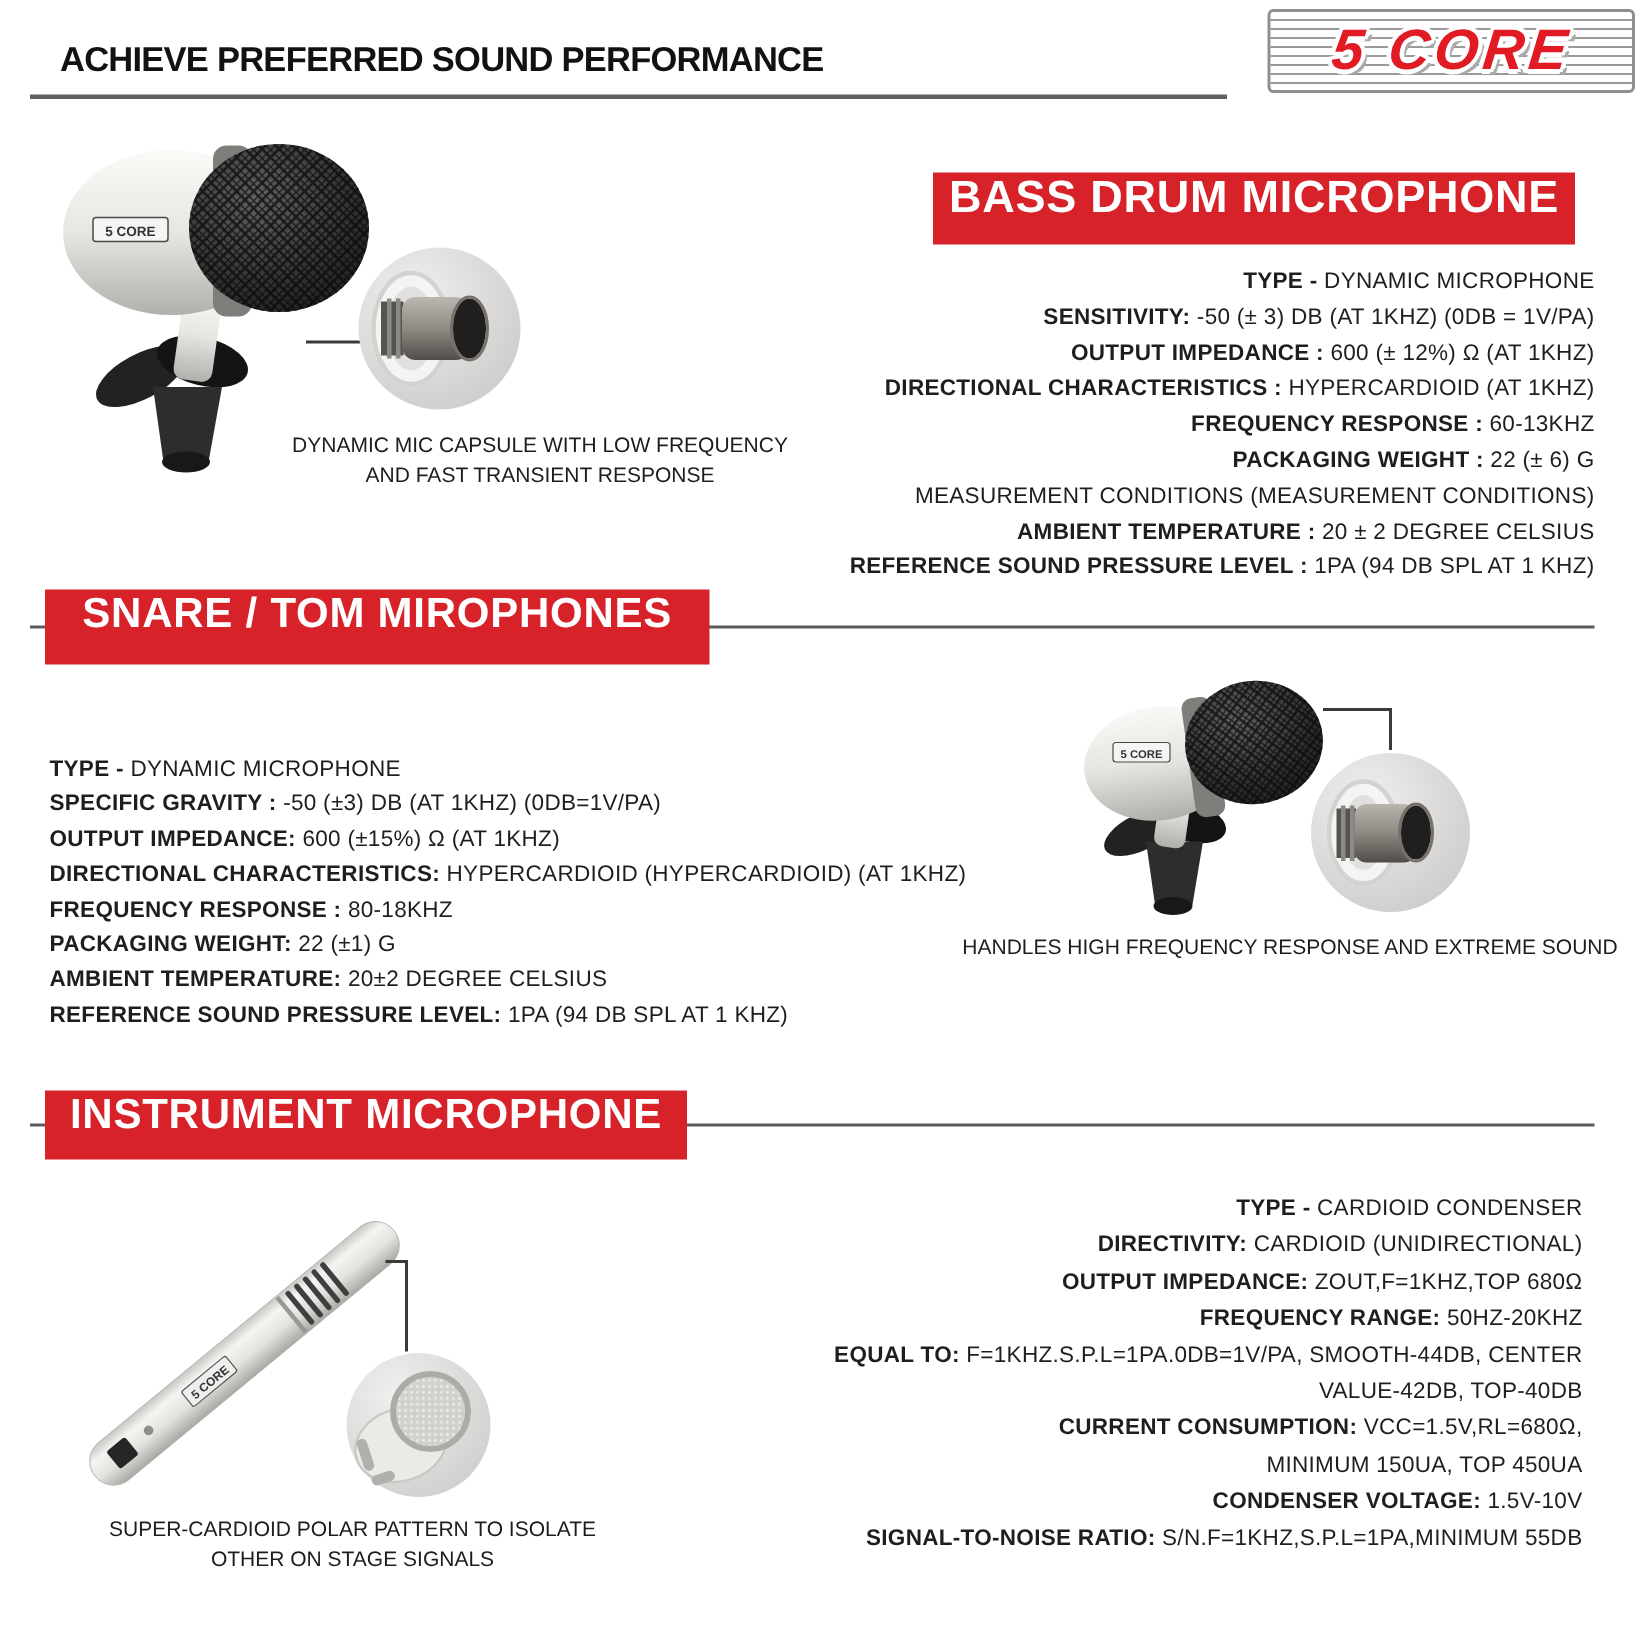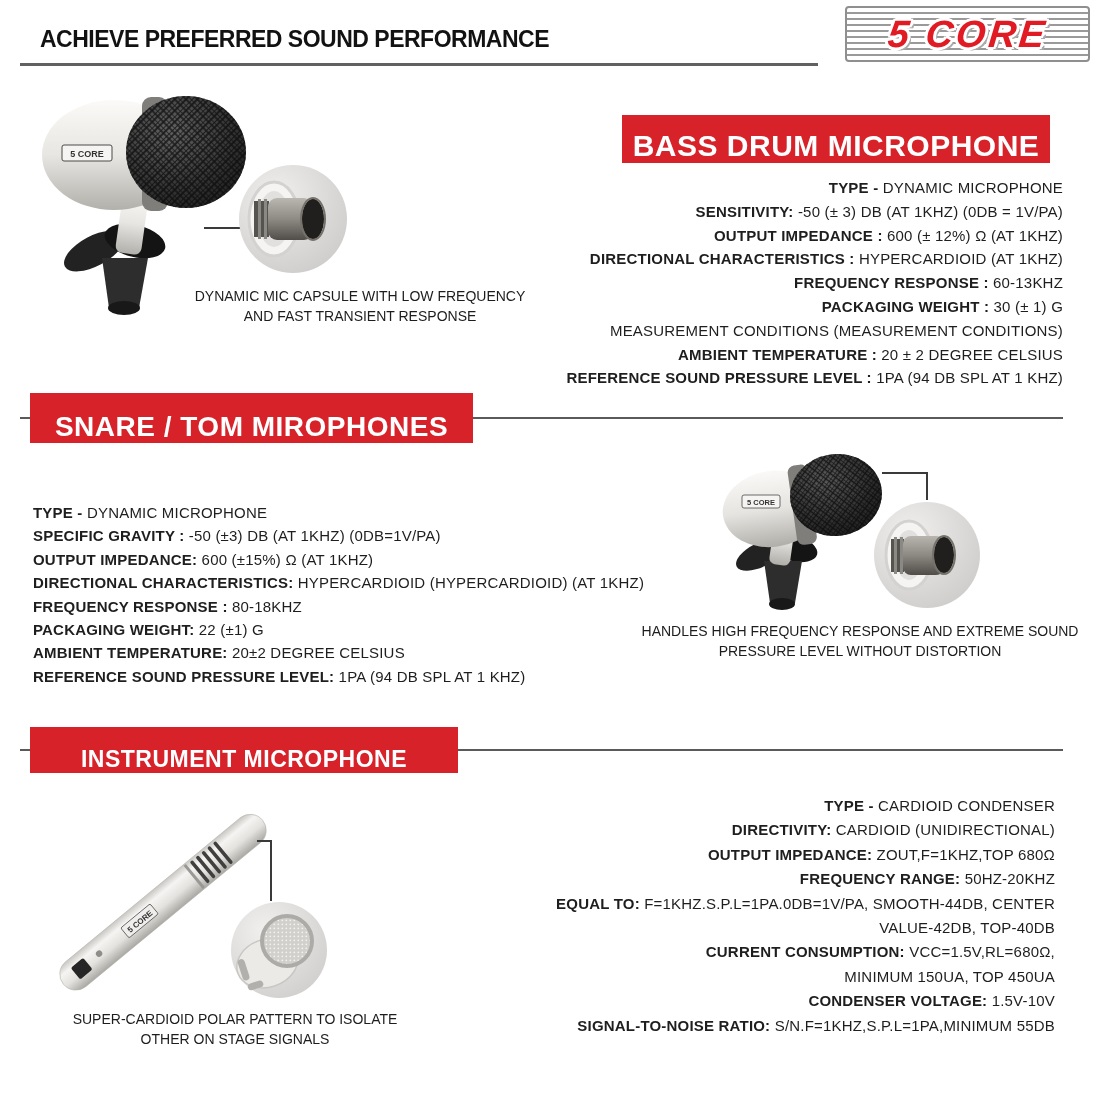--- a/index.html
+++ b/index.html
@@ -13,25 +13,25 @@
   .title { left:40px; top:26px; font-size:23px; font-weight:bold; color:#121212; letter-spacing:-0.5px; white-space:nowrap; }
   .title-rule { left:20px; top:63px; width:798px; height:3px; background:#616161; }
   .logo { left:845px; top:6px; width:245px; height:56px;
           background:repeating-linear-gradient(to bottom,#ffffff 0 4.5px,#9a9a9a 4.5px 6px);
           border:2px solid #8f8f8f; border-radius:4px;
           display:flex; align-items:center; justify-content:center; }
   .logo-text { font-style:italic; font-weight:800; font-size:38px; letter-spacing:3px; color:#e01b24; transform:skewX(-6deg);
           text-shadow:-2px -2px 0 #fff,2px -2px 0 #fff,-2px 2px 0 #fff,2px 2px 0 #fff,-3px 0 0 #fff,3px 0 0 #fff,0 -3px 0 #fff,0 3px 0 #fff,4px 3px 0 #aaa; }
 
   
-  .banner { background:var(--red); color:#fff; font-weight:bold; display:flex; align-items:flex-end; justify-content:center;
+  .banner { background:var(--red); color:#fff; font-weight:bold; display:flex; align-items:flex-start; justify-content:center;
             letter-spacing:0.5px; z-index:2; white-space:nowrap; }
   .banner1 { left:622px; top:115px; width:428px; height:48px; font-size:30px; }
   .banner2 { left:30px;  top:393px; width:443px; height:50px; font-size:28px; }
-  .banner3 { left:30px;  top:727px; width:428px; height:46px; font-size:23px; }
+  .banner3 { left:30px;  top:727px; width:428px; height:46px; font-size:28px; }
   .rule2 { left:20px; top:417px; width:1043px; height:2px; background:var(--rule); z-index:1; }
   .rule3 { left:20px; top:749px; width:1043px; height:2px; background:var(--rule); z-index:1; }
 
   
   .specs { font-size:15px; color:var(--ink); letter-spacing:0.2px; z-index:3; }
   .specs .spec-line { line-height:23.8px; white-space:nowrap; }
   .spec-label { font-weight:bold; }
   .specs1 { right:33px; top:176px; text-align:right; }
   .specs2 { left:33px;  top:501px; text-align:left; }
   .specs2 .spec-line { line-height:23.4px; }
@@ -128,21 +128,21 @@
   </div>
   <div class="abs banner banner1">
     <span>BASS DRUM MICROPHONE</span>
   </div>
   <div class="abs specs specs1">
       <div class="spec-line"><span class="spec-label">TYPE - </span><span class="spec-value">DYNAMIC MICROPHONE</span></div>
       <div class="spec-line"><span class="spec-label">SENSITIVITY: </span><span class="spec-value">-50 (± 3) DB (AT 1KHZ) (0DB = 1V/PA)</span></div>
       <div class="spec-line"><span class="spec-label">OUTPUT IMPEDANCE : </span><span class="spec-value">600 (± 12%) Ω (AT 1KHZ)</span></div>
       <div class="spec-line"><span class="spec-label">DIRECTIONAL CHARACTERISTICS : </span><span class="spec-value">HYPERCARDIOID (AT 1KHZ)</span></div>
       <div class="spec-line"><span class="spec-label">FREQUENCY RESPONSE : </span><span class="spec-value">60-13KHZ</span></div>
-      <div class="spec-line"><span class="spec-label">PACKAGING WEIGHT : </span><span class="spec-value">30 (± 1) G</span></div>
+      <div class="spec-line"><span class="spec-label">PACKAGING WEIGHT : </span><span class="spec-value">22 (± 6) G</span></div>
       <div class="spec-line"><span class="spec-value">MEASUREMENT CONDITIONS (MEASUREMENT CONDITIONS)</span></div>
       <div class="spec-line"><span class="spec-label">AMBIENT TEMPERATURE : </span><span class="spec-value">20 ± 2 DEGREE CELSIUS</span></div>
       <div class="spec-line"><span class="spec-label">REFERENCE SOUND PRESSURE LEVEL : </span><span class="spec-value">1PA (94 DB SPL AT 1 KHZ)</span></div>
     </div>
 
   <div class="abs rule2"></div>
   <div class="abs banner banner2">
     <span>SNARE / TOM MIROPHONES</span>
   </div>
   <div class="abs specs specs2">
@@ -210,21 +210,20 @@
         <rect x="244" y="94" width="3" height="37" fill="#8b8984"></rect>
         <rect x="250" y="94" width="3" height="37" fill="#8b8984"></rect>
         <rect x="253" y="93" width="41" height="39" rx="8" fill="url(#s-cap)"></rect>
         <ellipse cx="294" cy="112" rx="10" ry="18" fill="#201f1d"></ellipse>
         <ellipse cx="294" cy="112" rx="11" ry="19" fill="none" stroke="#75726c" stroke-width="2"></ellipse>
       </g>
     </g>
   </svg>
   <div class="abs caption cap2">
     <div>HANDLES HIGH FREQUENCY RESPONSE AND EXTREME SOUND</div>
-    <div>PRESSURE LEVEL WITHOUT DISTORTION</div>
   </div>
 
   <div class="abs rule3"></div>
   <div class="abs banner banner3">
     <span>INSTRUMENT MICROPHONE</span>
   </div>
   <svg class="abs mic3" viewBox="0 0 330 235">
     <defs>
       <linearGradient id="p-body" x1="0" y1="0" x2="0" y2="1">
         <stop offset="0" stop-color="#c9c7c3"></stop>

